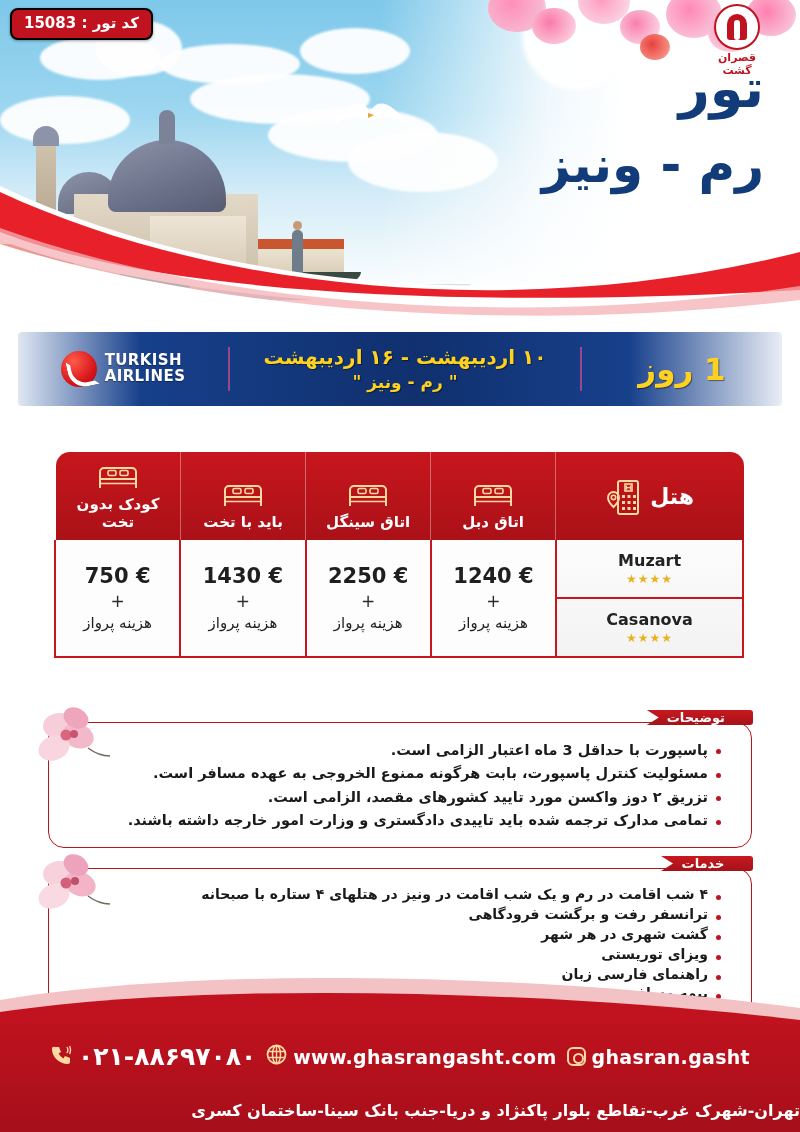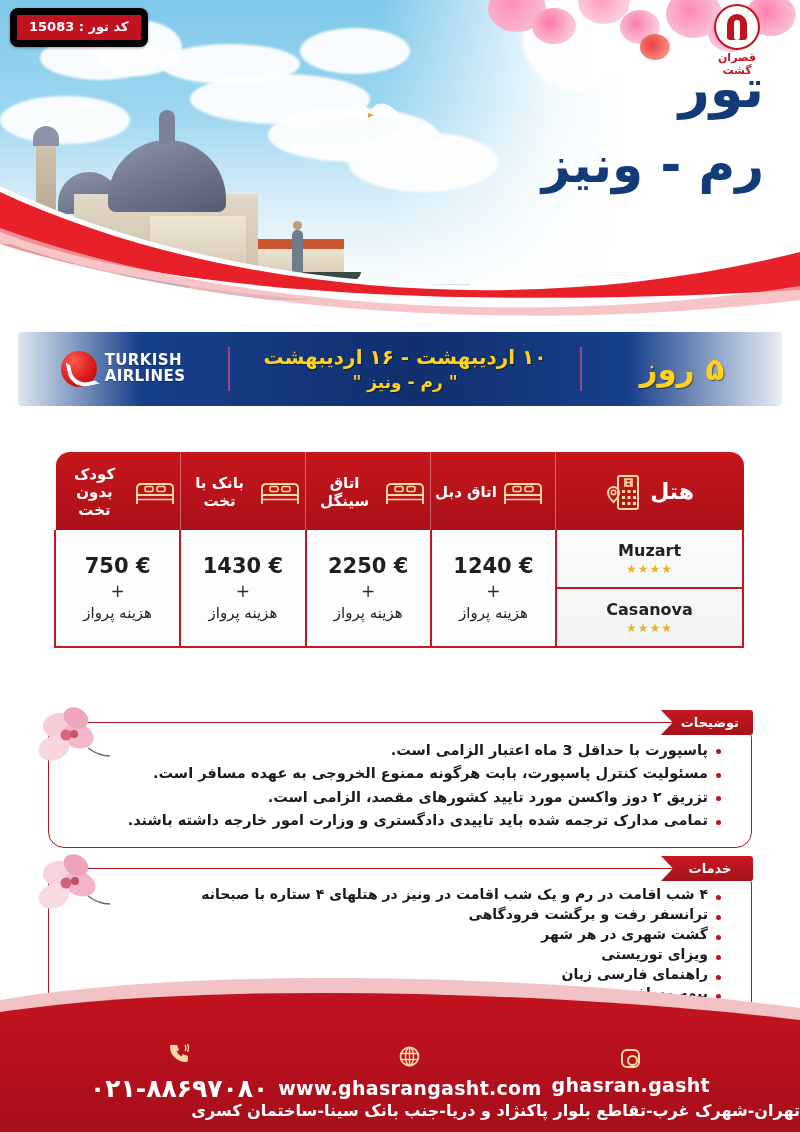--- a/index.html
+++ b/index.html
@@ -97,23 +97,23 @@
     background:linear-gradient(270deg,#ffffff 0%, #ffffff 42%, rgba(255,255,255,.85) 60%, rgba(255,255,255,0) 100%);
   }
 
   
   .blossom-tr{ position:absolute; right:0; top:0; width:330px; height:86px; overflow:hidden; }
   .petal{ position:absolute; border-radius:50%; filter:blur(.4px); }
 
   
   .tour-code{
     position:absolute; left:10px; top:8px; z-index:40;
-    background:#c1121f; color:#ffffff; border:7px solid #000000;
+    background:#c1121f; color:#ffffff; border:2px solid #000000;
     border-radius:8px; padding:4px 12px 6px;
-    font-size:13px; font-weight:bold; letter-spacing:.3px;
+    font-size:15px; font-weight:bold; letter-spacing:.3px;
     box-shadow:0 1px 3px rgba(0,0,0,.35);
     direction:rtl;
   }
   
   .logo{
     position:absolute; right:28px; top:4px; z-index:40; width:70px; text-align:center;
   }
   .logo-circle{
     width:46px; height:46px; border-radius:50%; margin:0 auto;
     background:#ffffff; border:2.5px solid #c1121f; position:relative;
@@ -182,21 +182,21 @@
 
   
   .table-wrap{ position:absolute; left:56px; top:452px; width:688px; z-index:20; }
   .thead{
     display:flex; direction:rtl; background:#b9151c; border-radius:14px 14px 0 0; overflow:hidden;
     background:linear-gradient(180deg,#c7161d,#ab1118);
   }
   .th{
     flex:1 1 0; padding:10px 4px 9px; text-align:center; color:#fff;
     border-left:1px solid rgba(255,255,255,.35);
-    display:flex; flex-direction:row; align-items:center; justify-content:flex-end; gap:5px;
+    display:flex; flex-direction:column; align-items:center; justify-content:flex-end; gap:5px;
     min-height:78px;
   }
   .th:last-child{ border-left:none; }
   .th-hotel{ flex:1.55 1 0; flex-direction:row; align-items:center; justify-content:center; gap:10px; }
   .th-label{ font-size:15px; font-weight:bold; }
   .th-hotel .th-label{ font-size:22px; }
   .bed-icon svg, .hotel-icon svg{ display:block; }
 
   .tbody{ display:flex; direction:rtl; }
   .td-col{
@@ -223,25 +223,25 @@
 
   
   .section{ position:absolute; left:48px; width:704px; z-index:20; }
   .sec-notes{ top:722px; }
   .sec-services{ top:868px; }
   .sec-box{
     border:1.6px solid #b3161c; border-radius:16px; background:#ffffff;
     padding:16px 30px 14px 22px; direction:rtl; position:relative;
   }
   .sec-tag{
-    position:absolute; right:-2px; top:-13px; height:25px; min-width:92px;
+    position:absolute; right:-2px; top:-13px; height:15px; min-width:92px;
     background:linear-gradient(180deg,#c9181f,#a5121a);
     color:#fff; font-size:13px; font-weight:bold;
     display:flex; align-items:center; justify-content:center;
-    padding:0 14px 0 20px;
+    padding:0 28px 0 20px;
     clip-path:polygon(0 0,100% 0,100% 100%,0 100%,12px 50%);
     border-radius:0 3px 3px 0;
   }
   .sec-list{ list-style:none; text-align:right; }
   .sec-list li{
     font-size:14.5px; font-weight:bold; color:#1a1a1a; line-height:1.62;
     padding-right:13px; position:relative;
   }
   .sec-list li:before{
     content:""; position:absolute; right:0; top:.72em;
@@ -253,21 +253,21 @@
   
   .footer{
     position:absolute; left:0; bottom:0; width:800px; height:120px; z-index:30;
     background:linear-gradient(180deg,#c1121f,#a60f1a);
   }
   .footer-curve{ position:absolute; left:0; top:-34px; width:800px; height:46px; }
   .footer-row{
     position:absolute; left:0; top:30px; width:800px;
     display:flex; align-items:center; justify-content:center; gap:10px; direction:ltr;
   }
-  .f-item{ display:flex; align-items:center; gap:6px;flex-direction:column; }
+  .f-item{ display:flex; align-items:center; gap:6px; }
   .f-txt{ color:#fff; font-size:20px; font-weight:bold; letter-spacing:.3px; }
   .f-phone{ font-size:25px; }
   .f-web{ font-size:19px; }
   .f-ig{ font-size:19px; }
   .ico{ display:inline-block; }
   .ig-box{
     width:19px; height:19px; border:2.2px solid #ffd9a0; border-radius:6px; position:relative;
   }
   .ig-box:before{
     content:""; position:absolute; left:4px; top:4px; width:7px; height:7px;
@@ -340,21 +340,21 @@
   <div class="title-2">رم - ونیز</div>
 
   <svg class="swoosh" viewBox="0 0 800 135" preserveAspectRatio="none">
     <path d="M0 4 C210 104 520 136 800 66 L800 132 C520 134 180 128 0 58 Z" fill="#ffffff"></path>
     <path d="M0 10 C215 110 525 140 800 70 L800 108 C520 124 180 120 0 50 Z" fill="#e8202a"></path>
     <path d="M0 46 C220 126 530 146 800 104 L800 135 L0 135 Z" fill="#f4b0b5" opacity=".75"></path>
     <path d="M0 62 C230 134 540 150 800 118 L800 135 L0 135 Z" fill="#ffffff"></path>
   </svg>
 
   <div class="banner">
-    <div class="banner-days">۵ روز</div>
+    <div class="banner-days">1 روز</div>
     <div class="banner-div"></div>
     <div class="banner-dates">
       <div class="bd-line1">۱۰ اردیبهشت - ۱۶ اردیبهشت</div>
       <div class="bd-line2">" رم - ونیز "</div>
     </div>
     <div class="banner-div"></div>
     <div class="banner-air">
       <div class="ta-word">
         <div>TURKISH</div>
         <div>AIRLINES</div>
@@ -419,21 +419,21 @@
       <div class="th">
         <span class="bed-icon">
           <svg width="42" height="28" viewBox="0 0 42 28">
             <path d="M3 26 V10 a4 4 0 0 1 4 -4 h28 a4 4 0 0 1 4 4 V26" fill="none" stroke="#ffd9a0" stroke-width="2"></path>
             <path d="M3 17 h36" stroke="#ffd9a0" stroke-width="2"></path>
             <path d="M3 21.5 h36" stroke="#ffd9a0" stroke-width="1.4"></path>
             <rect x="11" y="8.5" width="8" height="5" rx="1.6" fill="none" stroke="#ffd9a0" stroke-width="1.6"></rect>
             <rect x="23" y="8.5" width="8" height="5" rx="1.6" fill="none" stroke="#ffd9a0" stroke-width="1.6"></rect>
           </svg>
         </span>
-        <span class="th-label">بانک با تخت</span>
+        <span class="th-label">باید با تخت</span>
       </div>
 
       <div class="th">
         <span class="bed-icon">
           <svg width="42" height="28" viewBox="0 0 42 28">
             <path d="M3 26 V10 a4 4 0 0 1 4 -4 h28 a4 4 0 0 1 4 4 V26" fill="none" stroke="#ffd9a0" stroke-width="2"></path>
             <path d="M3 17 h36" stroke="#ffd9a0" stroke-width="2"></path>
             <path d="M3 21.5 h36" stroke="#ffd9a0" stroke-width="1.4"></path>
             <rect x="11" y="8.5" width="8" height="5" rx="1.6" fill="none" stroke="#ffd9a0" stroke-width="1.6"></rect>
             <rect x="23" y="8.5" width="8" height="5" rx="1.6" fill="none" stroke="#ffd9a0" stroke-width="1.6"></rect>

